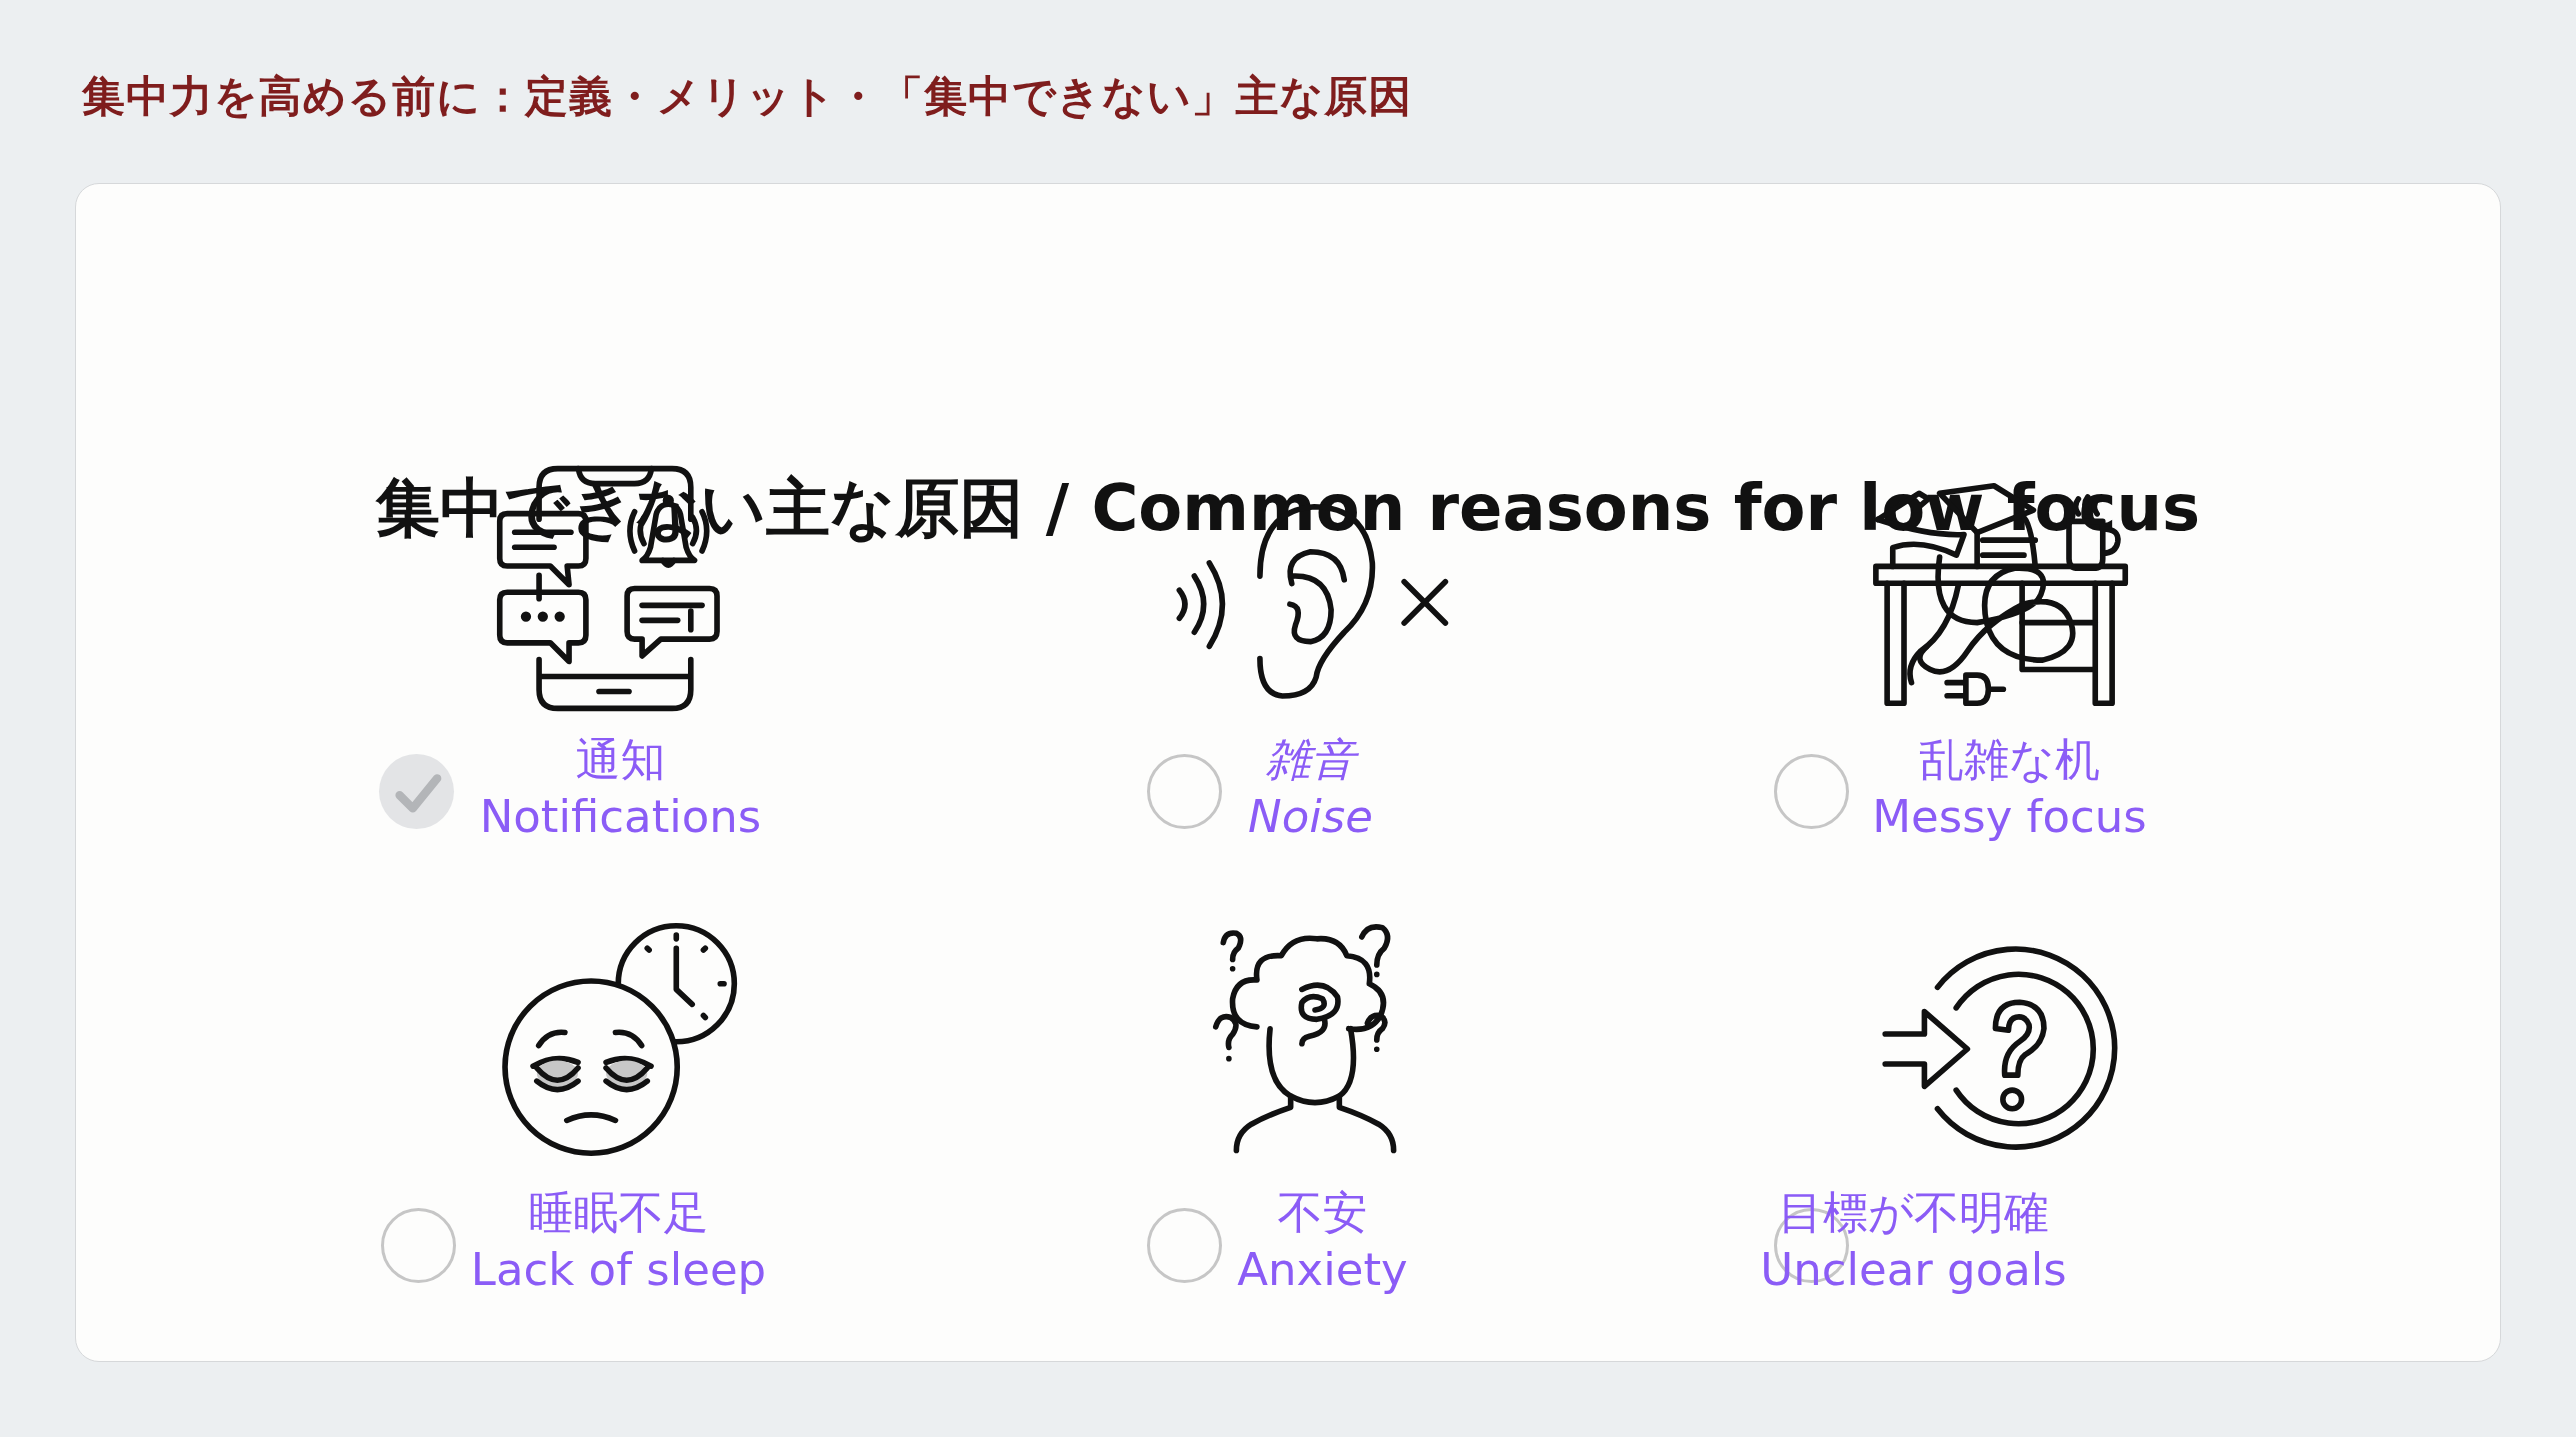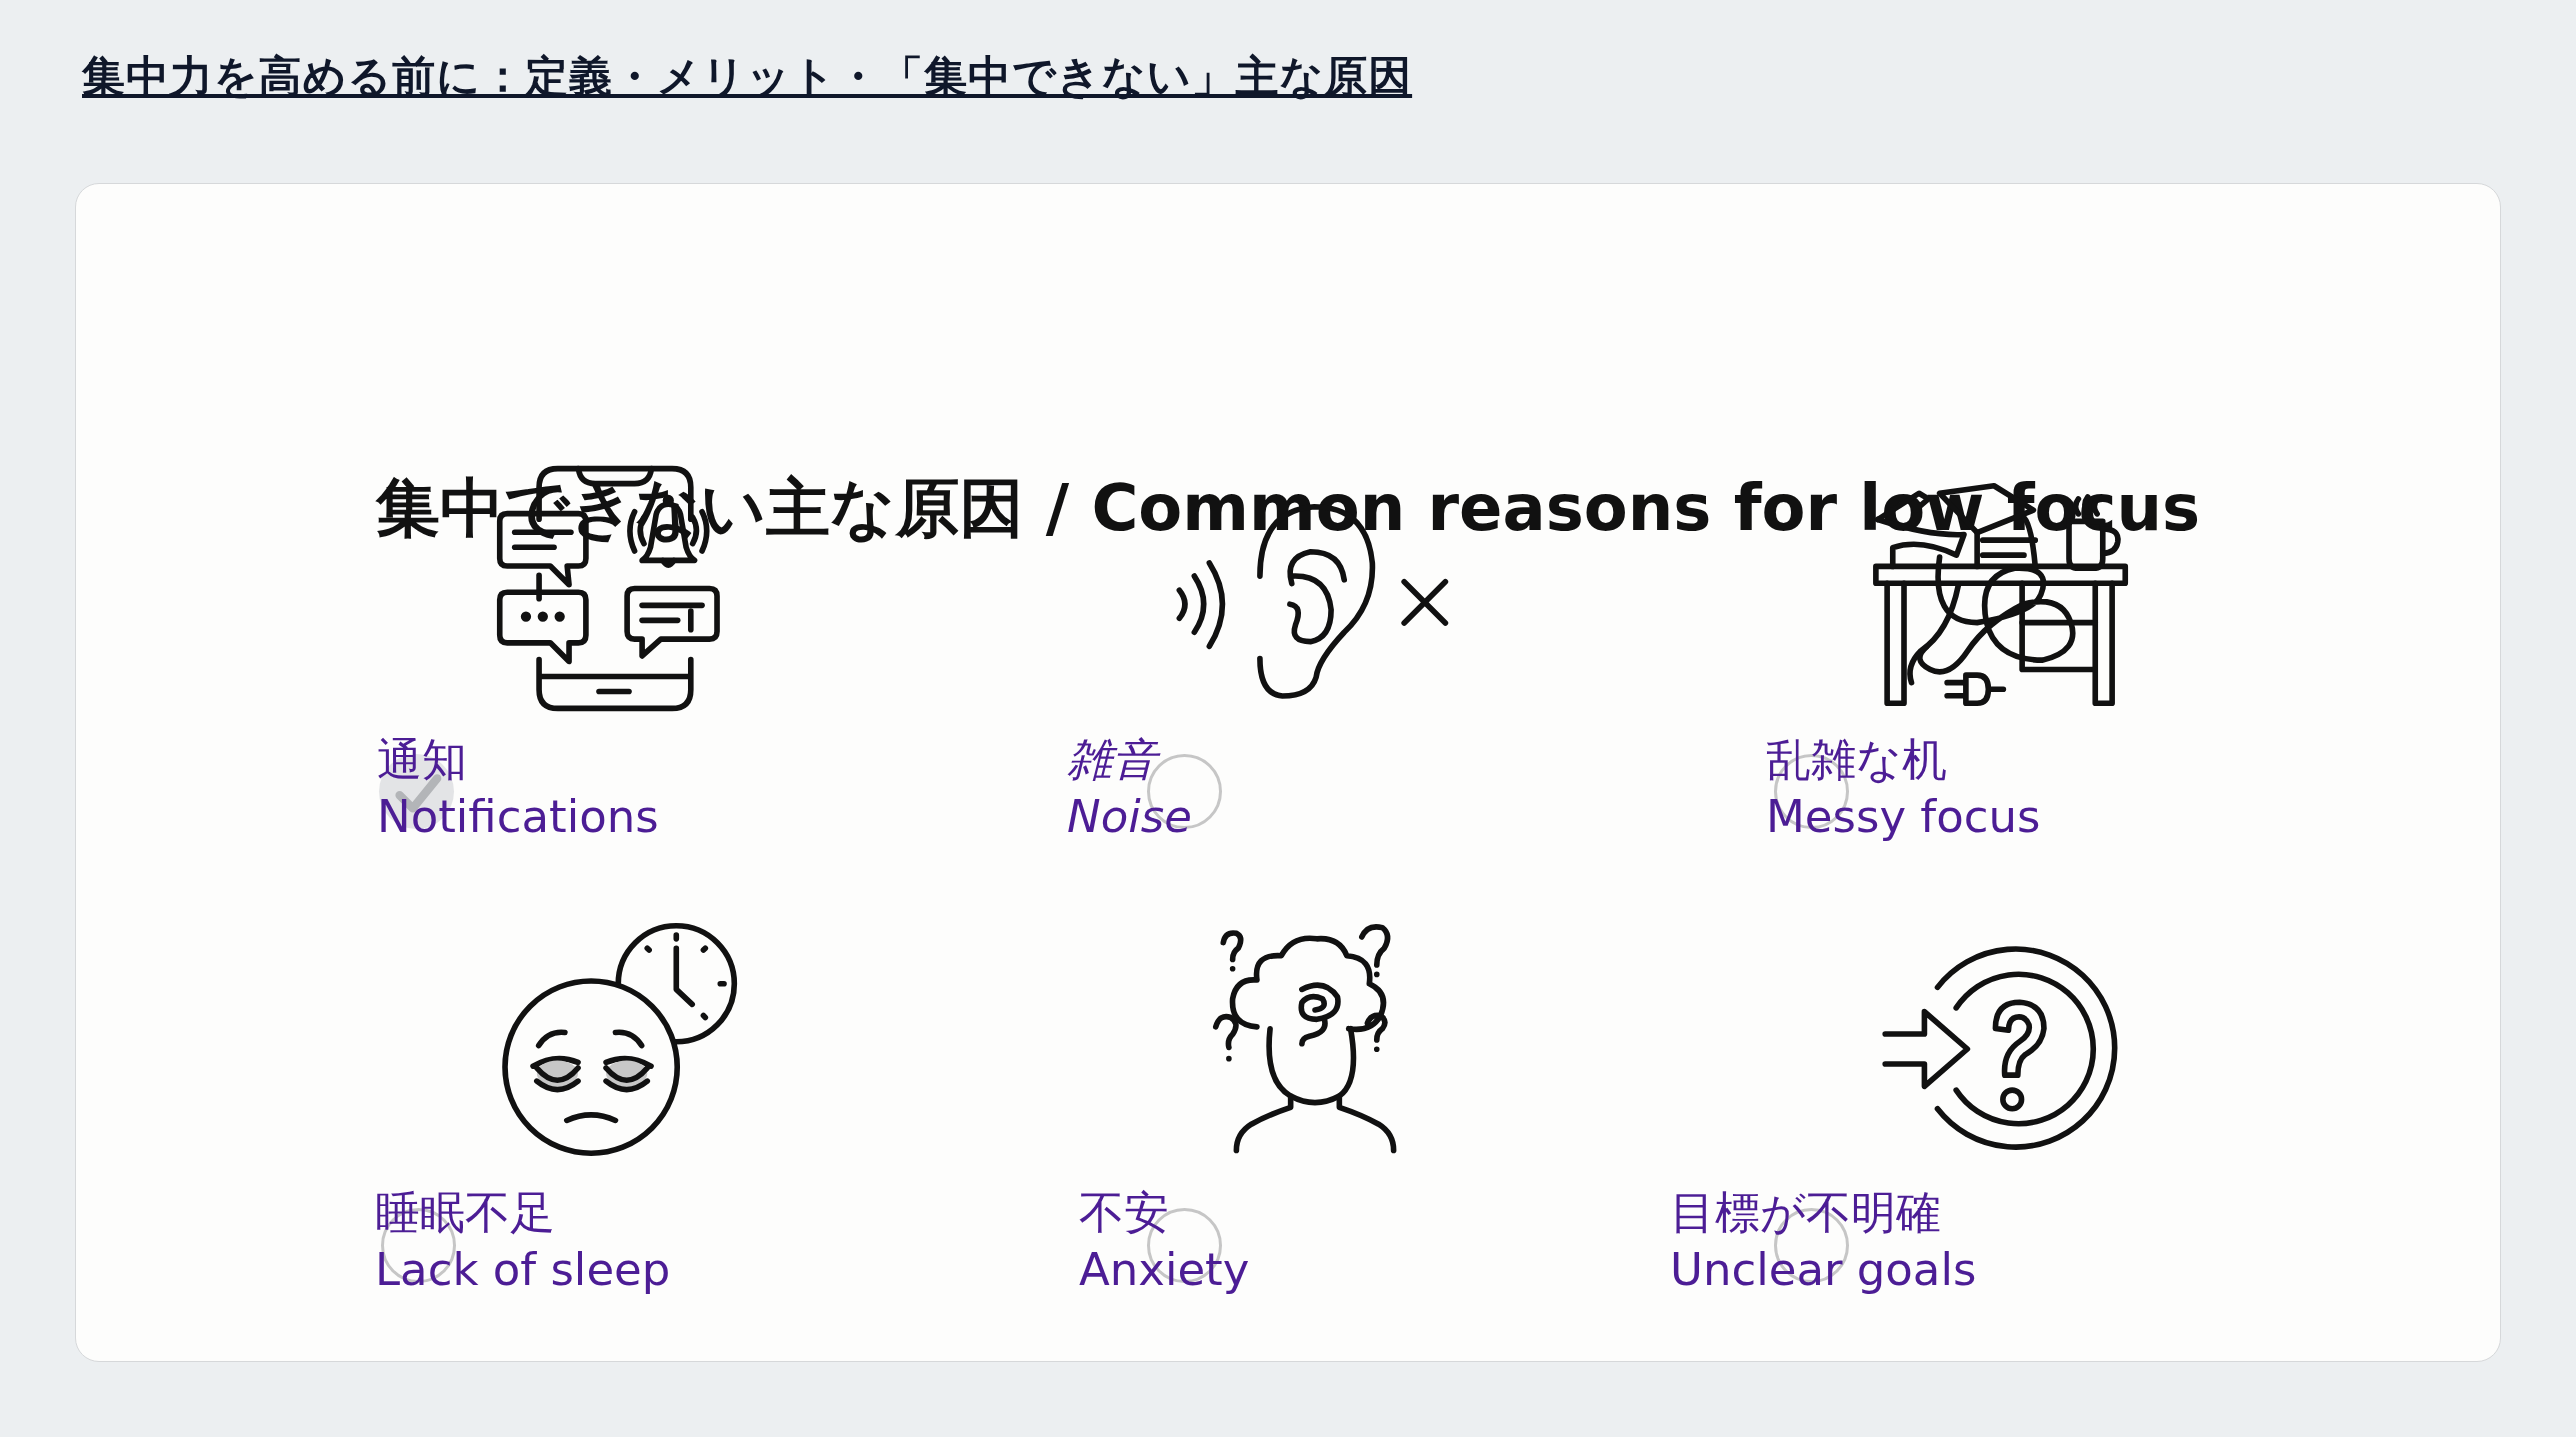--- a/index.html
+++ b/index.html
@@ -4,25 +4,24 @@
 <style>
   html, body { margin: 0; padding: 0; }
   body {
     width: 2576px; height: 1438px;
     background: #eceff1;
     position: relative; overflow: hidden;
     font-family: "DejaVu Sans", "Liberation Sans", sans-serif;
     color: #111;
   }
   .page-title {
-    position: absolute; left: 82px; top: 48px;
+    position: absolute; left: 82px; top: 68px;
     font-size: 43px; font-weight: bold; letter-spacing: 0.9px;
-    color: #0f172a;
+    color: #7f1d1d;
     white-space: nowrap;
-    text-decoration: underline;
   }
   .card {
     position: absolute; left: 75px; top: 183px;
     width: 2426px; height: 1179px;
     background: #fdfdfc;
     border: 1.9px solid #d6d8da;
     border-radius: 24px;
     box-sizing: border-box;
   }
   .card-heading {
@@ -38,22 +37,22 @@
     position: absolute; width: 75px; height: 75px;
     border-radius: 50%; box-sizing: border-box;
     border: 3.3px solid #c6c6c6; background: #fdfdfc;
     cursor: pointer;
   }
   .radio.checked {
     background: #e3e4e6; border: none;
   }
   .radio.checked svg { position: absolute; left: 0; top: 0; width: 75px; height: 75px; }
   .label {
-    position: absolute; width: 487px; text-align: left;
-    color: #4c1d95;
+    position: absolute; width: 487px; text-align: center;
+    color: #8b5cf6;
   }
   .label .jp { display: block; font-size: 45px; line-height: 56px; height: 56px; }
   .label .en { display: block; font-size: 45px; line-height: 58px; }
 </style>
 </head>
 <body>
 
 <div class="page-title">集中力を高める前に：定義・メリット・「集中できない」主な原因</div>
 
 <div class="card">

